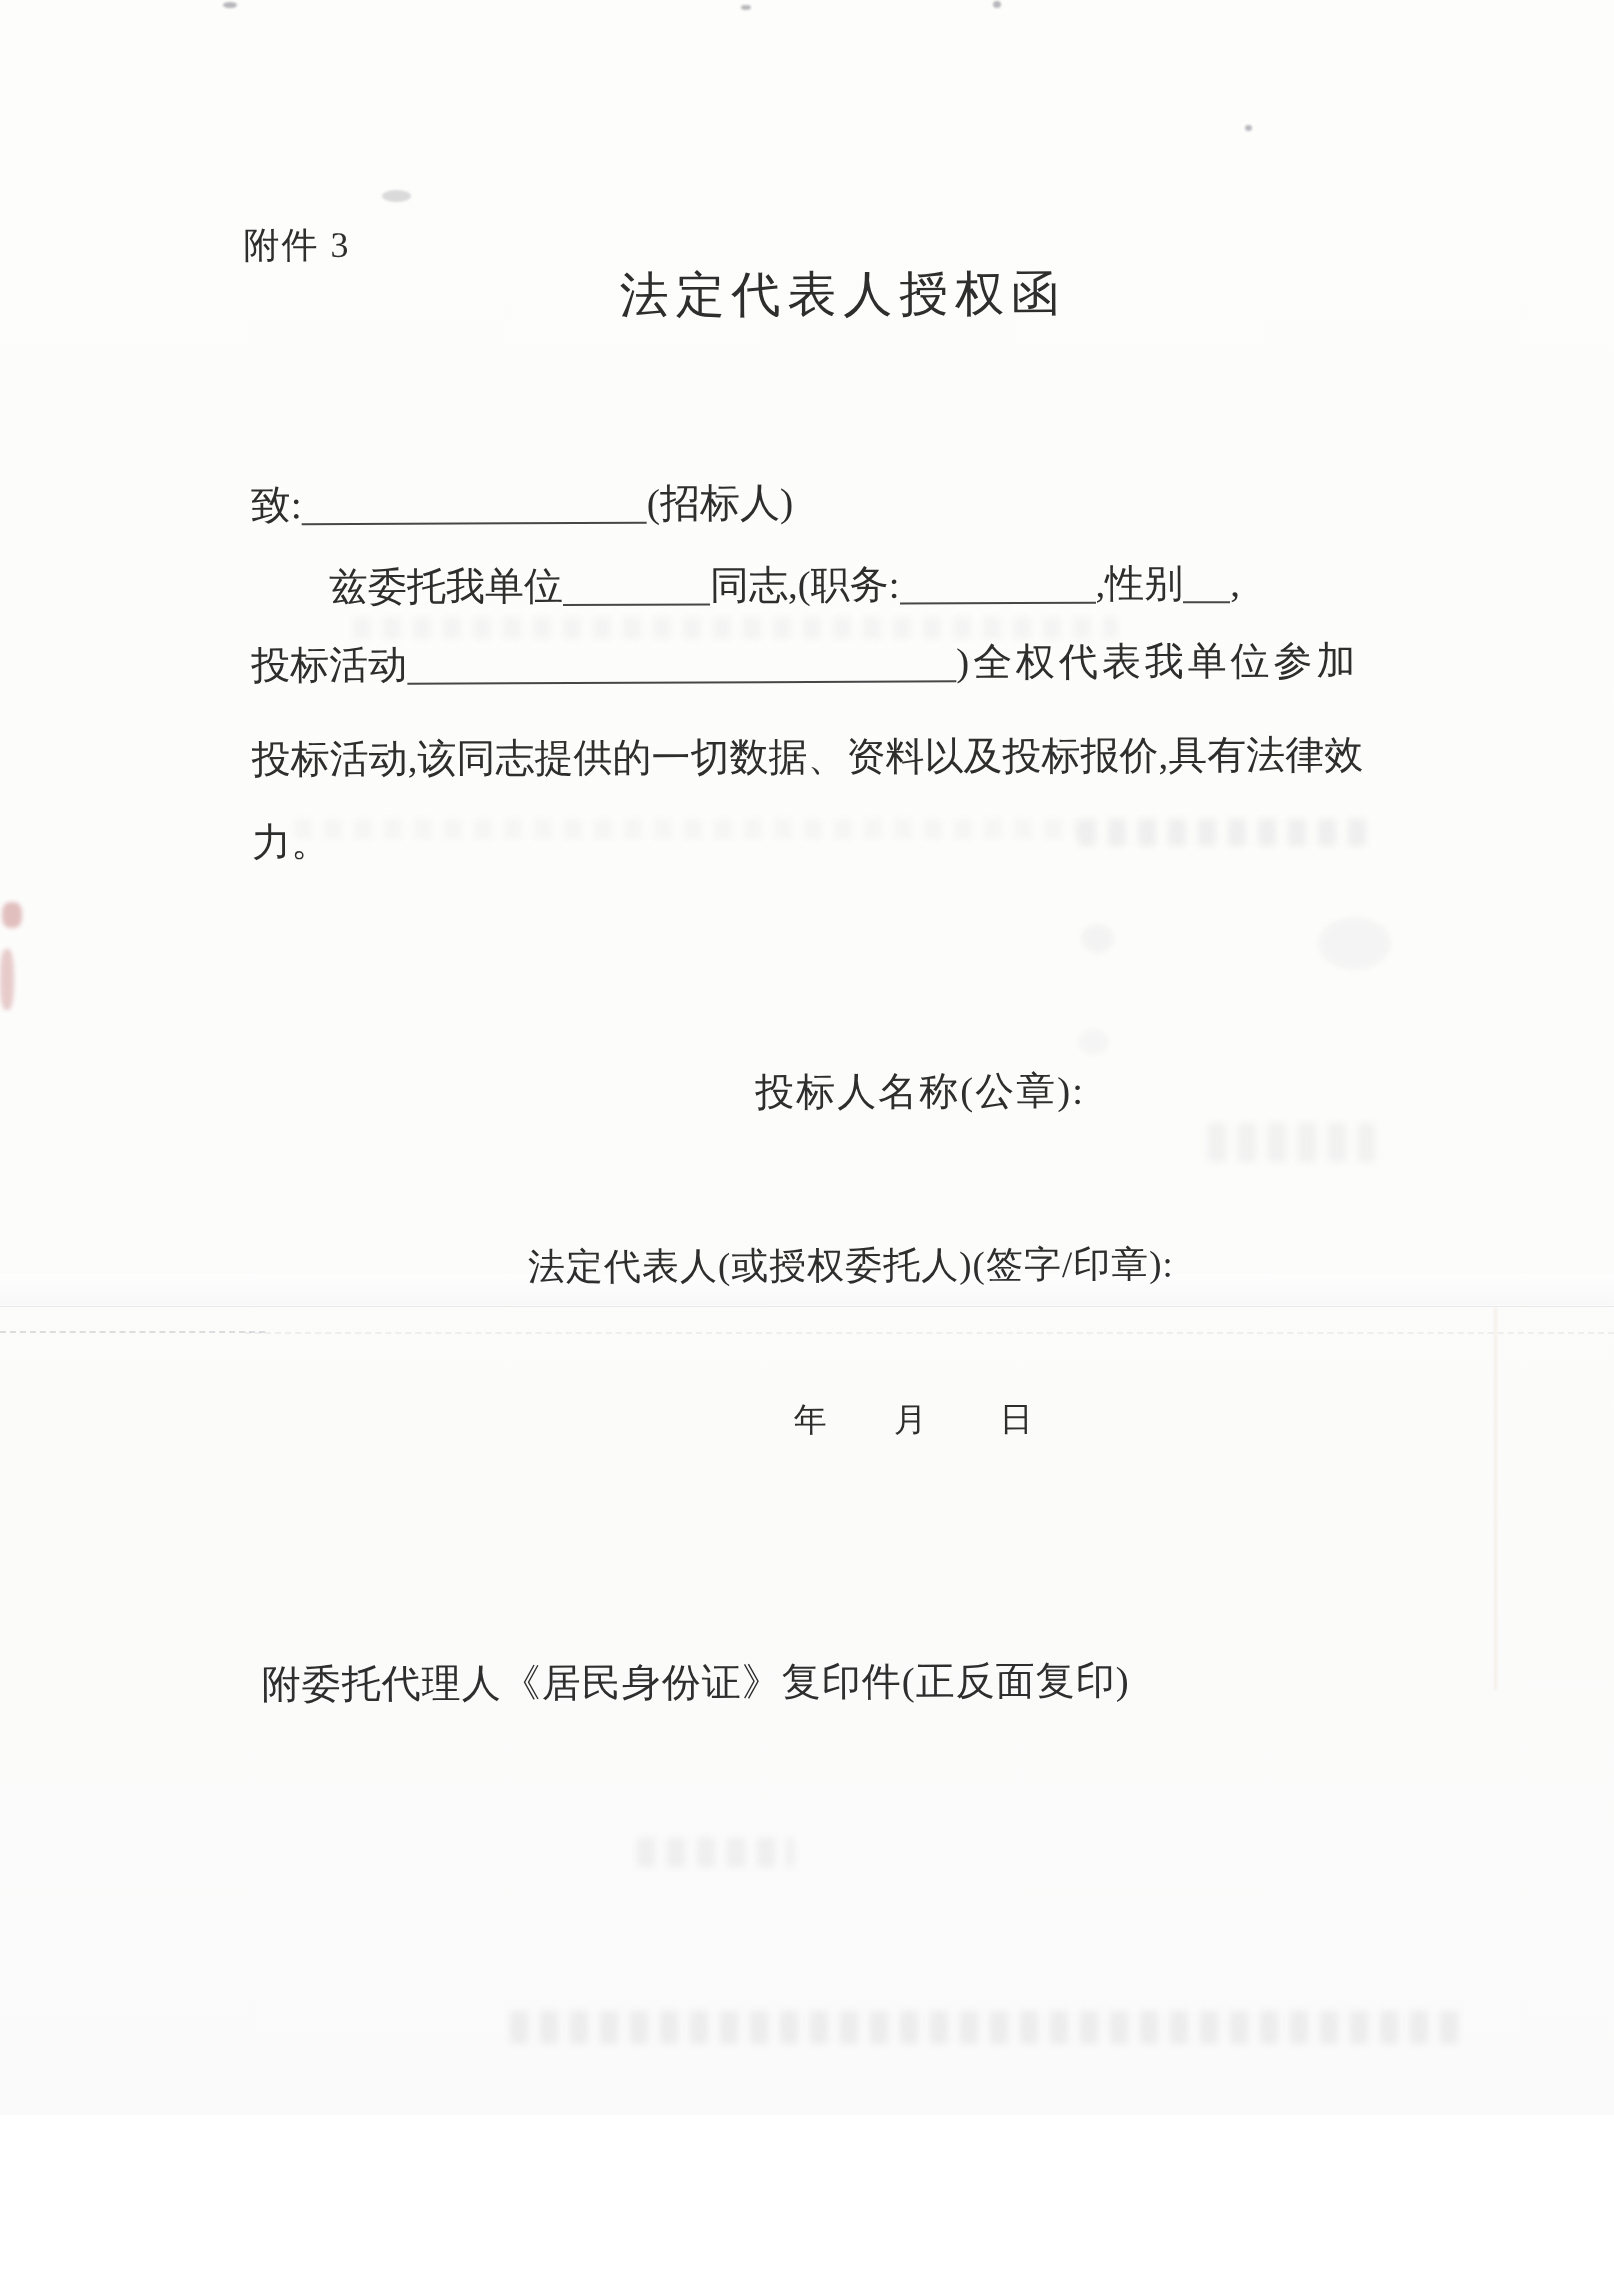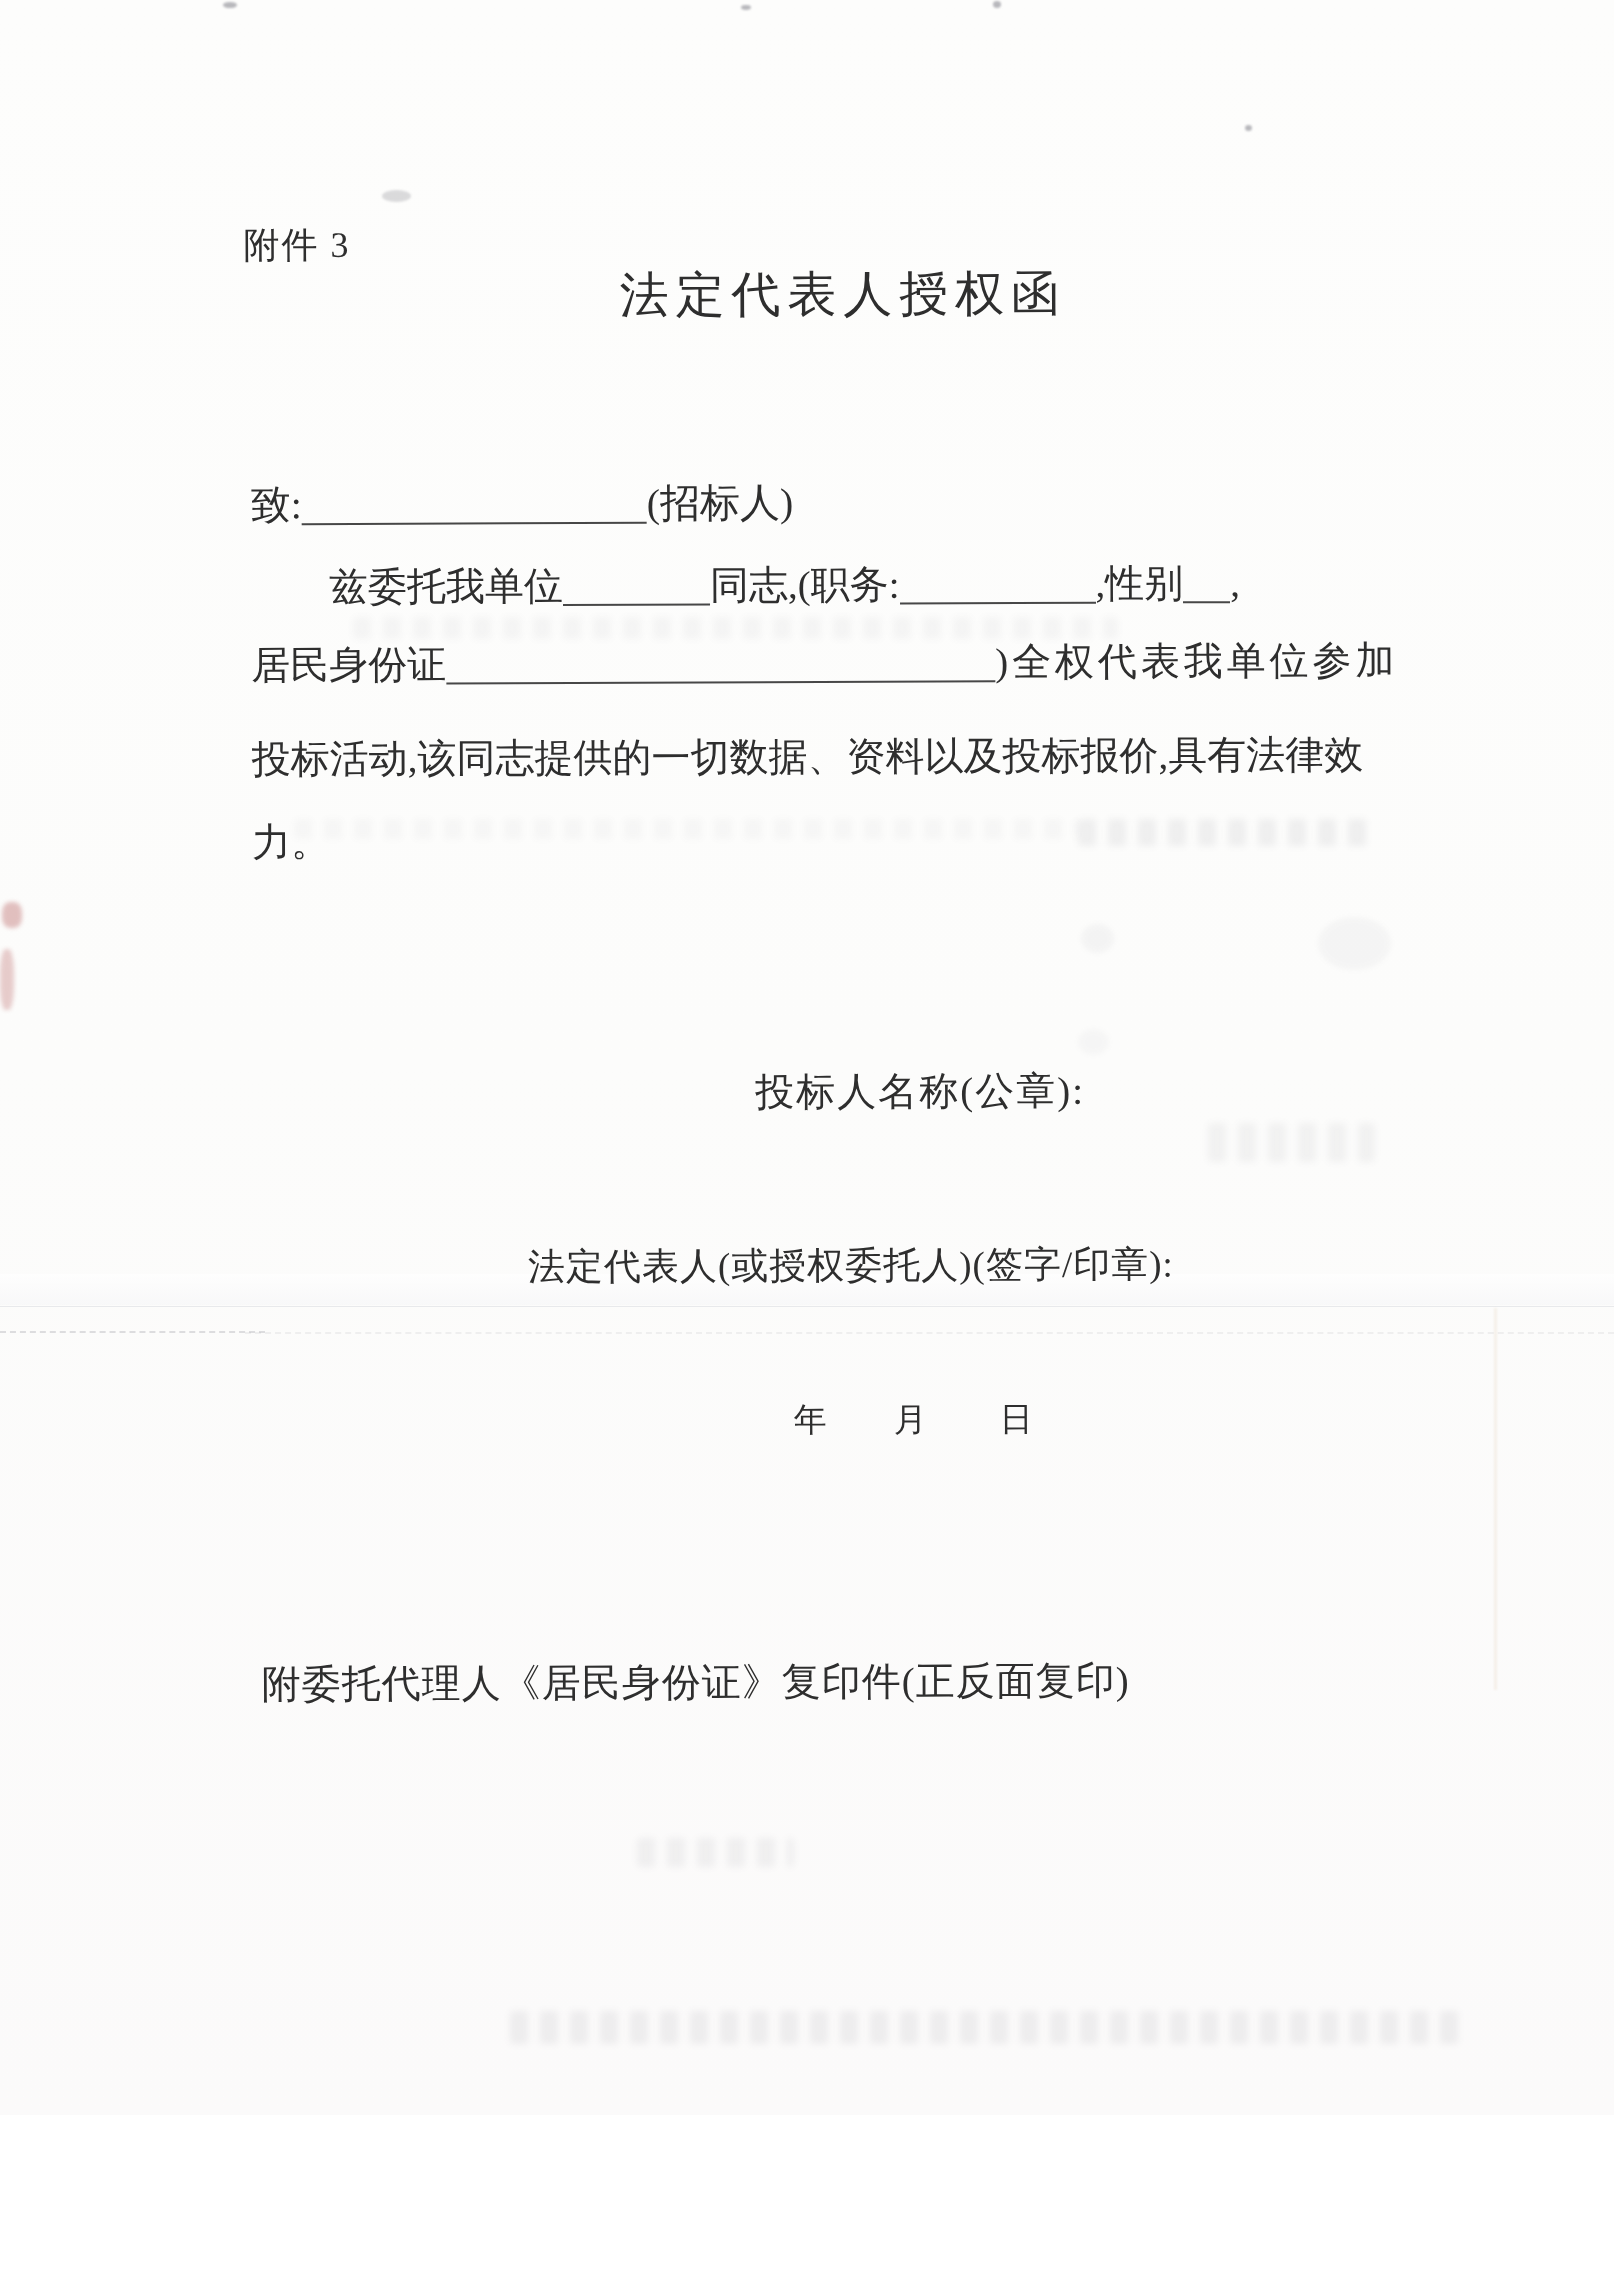--- a/index.html
+++ b/index.html
@@ -103,21 +103,21 @@
 
     <div class="abs salutation">
       <span>致:</span><span class="blank b-recipient"></span><span>(招标人)</span>
     </div>
 
     <div class="abs line-delegate">
       <span class="indent"></span><span>兹委托我单位</span><span class="blank b-name"></span><span>同志,(职务:</span><span class="blank b-position"></span><span>,性别</span><span class="blank b-gender"></span><span>,</span>
     </div>
 
     <div class="abs line-id">
-      <span>居民身份证</span><span class="blank b-id"></span><span class="sp">)全权代表我单位参加</span>
+      <span>投标活动</span><span class="blank b-id"></span><span class="sp">)全权代表我单位参加</span>
     </div>
 
     <div class="abs line-body3">投标活动,该同志提供的一切数据、资料以及投标报价,具有法律效</div>
 
     <div class="abs line-body4">力。</div>
 
     <div class="abs bidder">投标人名称(公章):</div>
 
     <div class="abs legalrep">法定代表人(或授权委托人)(签字/印章):</div>
 

